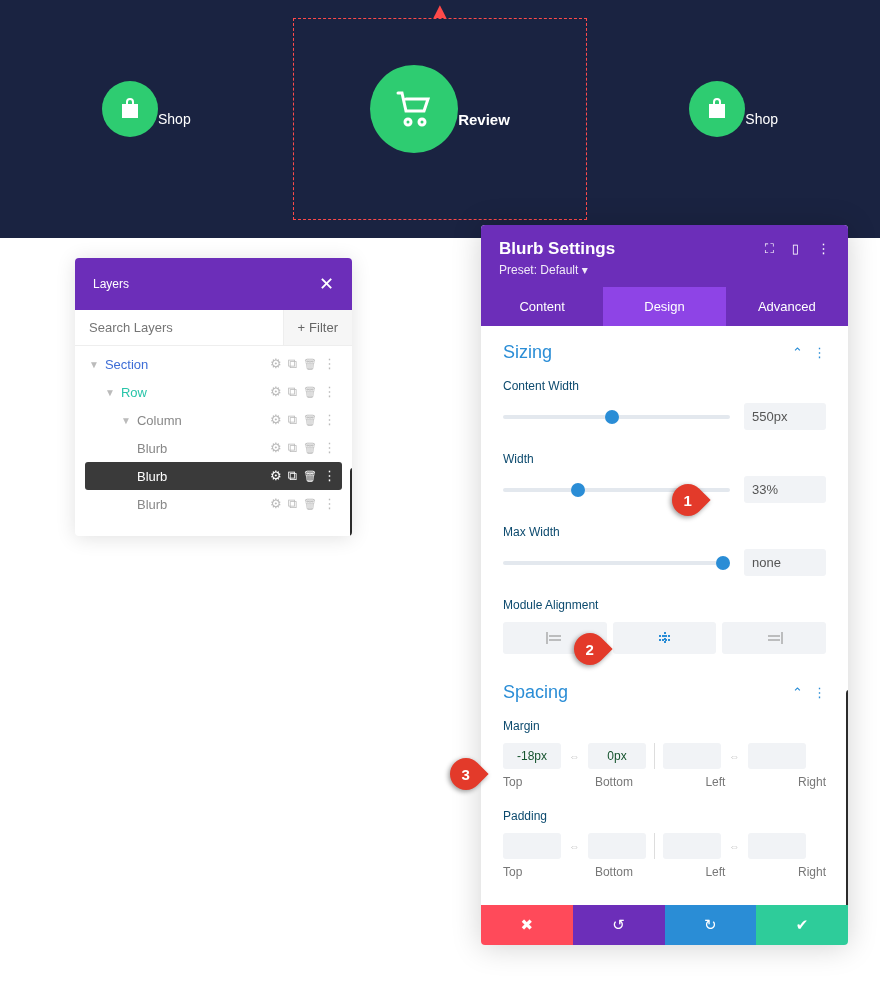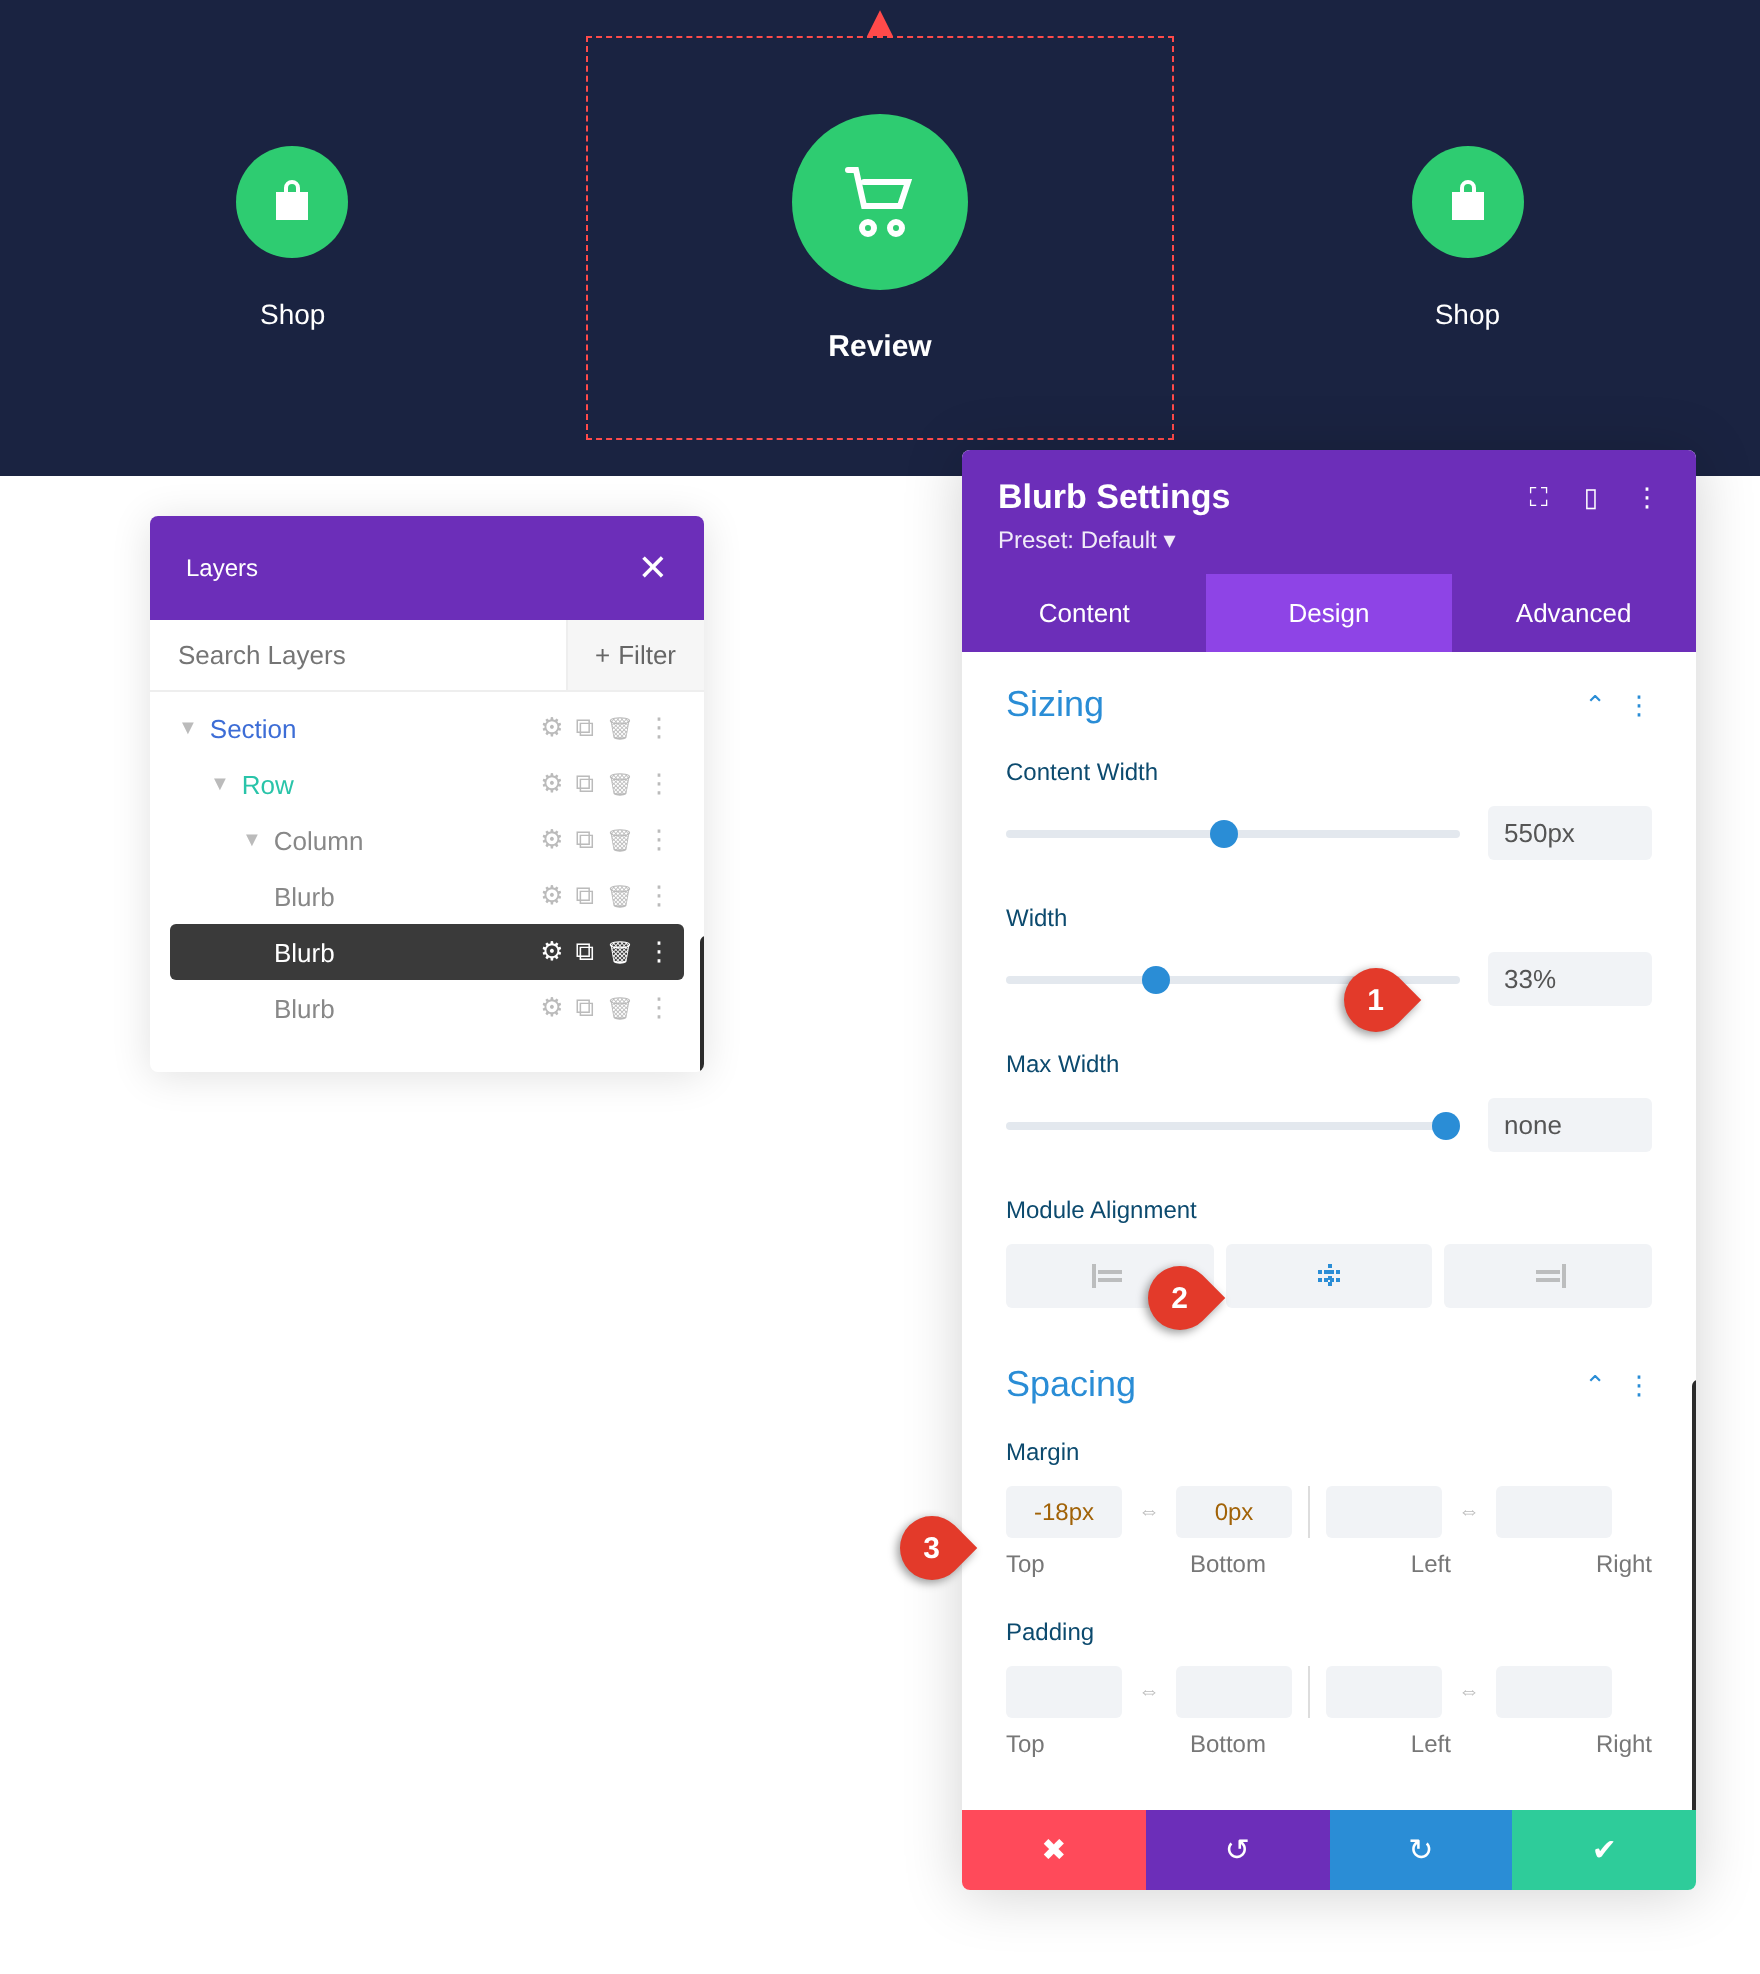--- a/index.html
+++ b/index.html
@@ -1,20 +1,20 @@
 <!DOCTYPE html>
 <html><head>
 <meta charset="utf-8">
 <style>
 * { box-sizing: border-box; margin: 0; padding: 0; font-family: -apple-system, BlinkMacSystemFont, 'Segoe UI', sans-serif; }
 body { background: #fff; width: 880px; height: 987px; position: relative; overflow: hidden; }
 
 
 .banner { background: #1a2341; height: 238px; position: relative; display: flex; }
-.banner-col { flex: 1; display: flex; flex-direction: column; align-items: center; justify-content: center; }
+.banner-col { flex: 1; display: flex; flex-direction: row; align-items: center; justify-content: center; }
 .banner-col.selected { margin: 18px 0; border: 1px dashed #ff4a4a; }
 .icon-circle { width: 56px; height: 56px; border-radius: 50%; background: #2ecc71; display: flex; align-items: center; justify-content: center; margin-bottom: 20px; }
 .icon-circle.big { width: 88px; height: 88px; }
 .icon-circle svg { fill: #fff; }
 .banner-label { color: #fff; font-size: 14px; }
 .banner-label.big { font-weight: 600; font-size: 15px; }
 .arrow-up { position: absolute; top: -2px; left: 50%; transform: translateX(-50%); color: #ff4a4a; font-size: 22px; }
 
 
 .layers-panel { position: absolute; top: 258px; left: 75px; width: 277px; background: #fff; box-shadow: 0 2px 20px rgba(0,0,0,0.12); border-radius: 4px; overflow: hidden; }
@@ -68,21 +68,21 @@
 .slider-value { width: 82px; padding: 6px 8px; background: #f1f3f6; border: none; border-radius: 3px; font-size: 13px; color: #555; text-align: left; }
 .align-row { display: flex; gap: 6px; margin-bottom: 28px; }
 .align-btn { flex: 1; padding: 10px 0; background: #f1f3f6; border-radius: 3px; display: flex; align-items: center; justify-content: center; cursor: pointer; }
 .align-btn svg { opacity: 0.5; }
 .align-btn.active svg { opacity: 1; }
 
 .spacing-group { margin-bottom: 20px; }
 .spacing-inputs { display: flex; align-items: center; gap: 0; }
 .spacing-pair { display: flex; gap: 4px; align-items: center; }
 .spacing-pair + .spacing-divider { margin: 0 8px; width: 1px; height: 26px; background: #ddd; }
-.spacing-input { width: 58px; padding: 6px 6px; background: #f1f3f6; border: none; border-radius: 3px; font-size: 12px; color: #a16207; text-align: center; }
+.spacing-input { width: 58px; padding: 6px 6px; background: #f1f3f6; border: none; border-radius: 3px; font-size: 12px; color: #14532d; text-align: center; }
 .link-icon { color: #bbb; font-size: 11px; padding: 0 4px; }
 .spacing-labels { display: flex; margin-top: 6px; font-size: 12px; color: #777; gap: 36px; }
 .spacing-labels span { text-align: center; }
 .spacing-labels .sl1 { width: 58px; }
 .spacing-labels .gap1 { width: 24px; }
 .spacing-labels .sl2 { width: 58px; }
 .spacing-labels .dgap { width: 18px; }
 
 .footer-bar { display: flex; height: 40px; }
 .footer-btn { flex: 1; display: flex; align-items: center; justify-content: center; color: #fff; font-size: 15px; cursor: pointer; }

